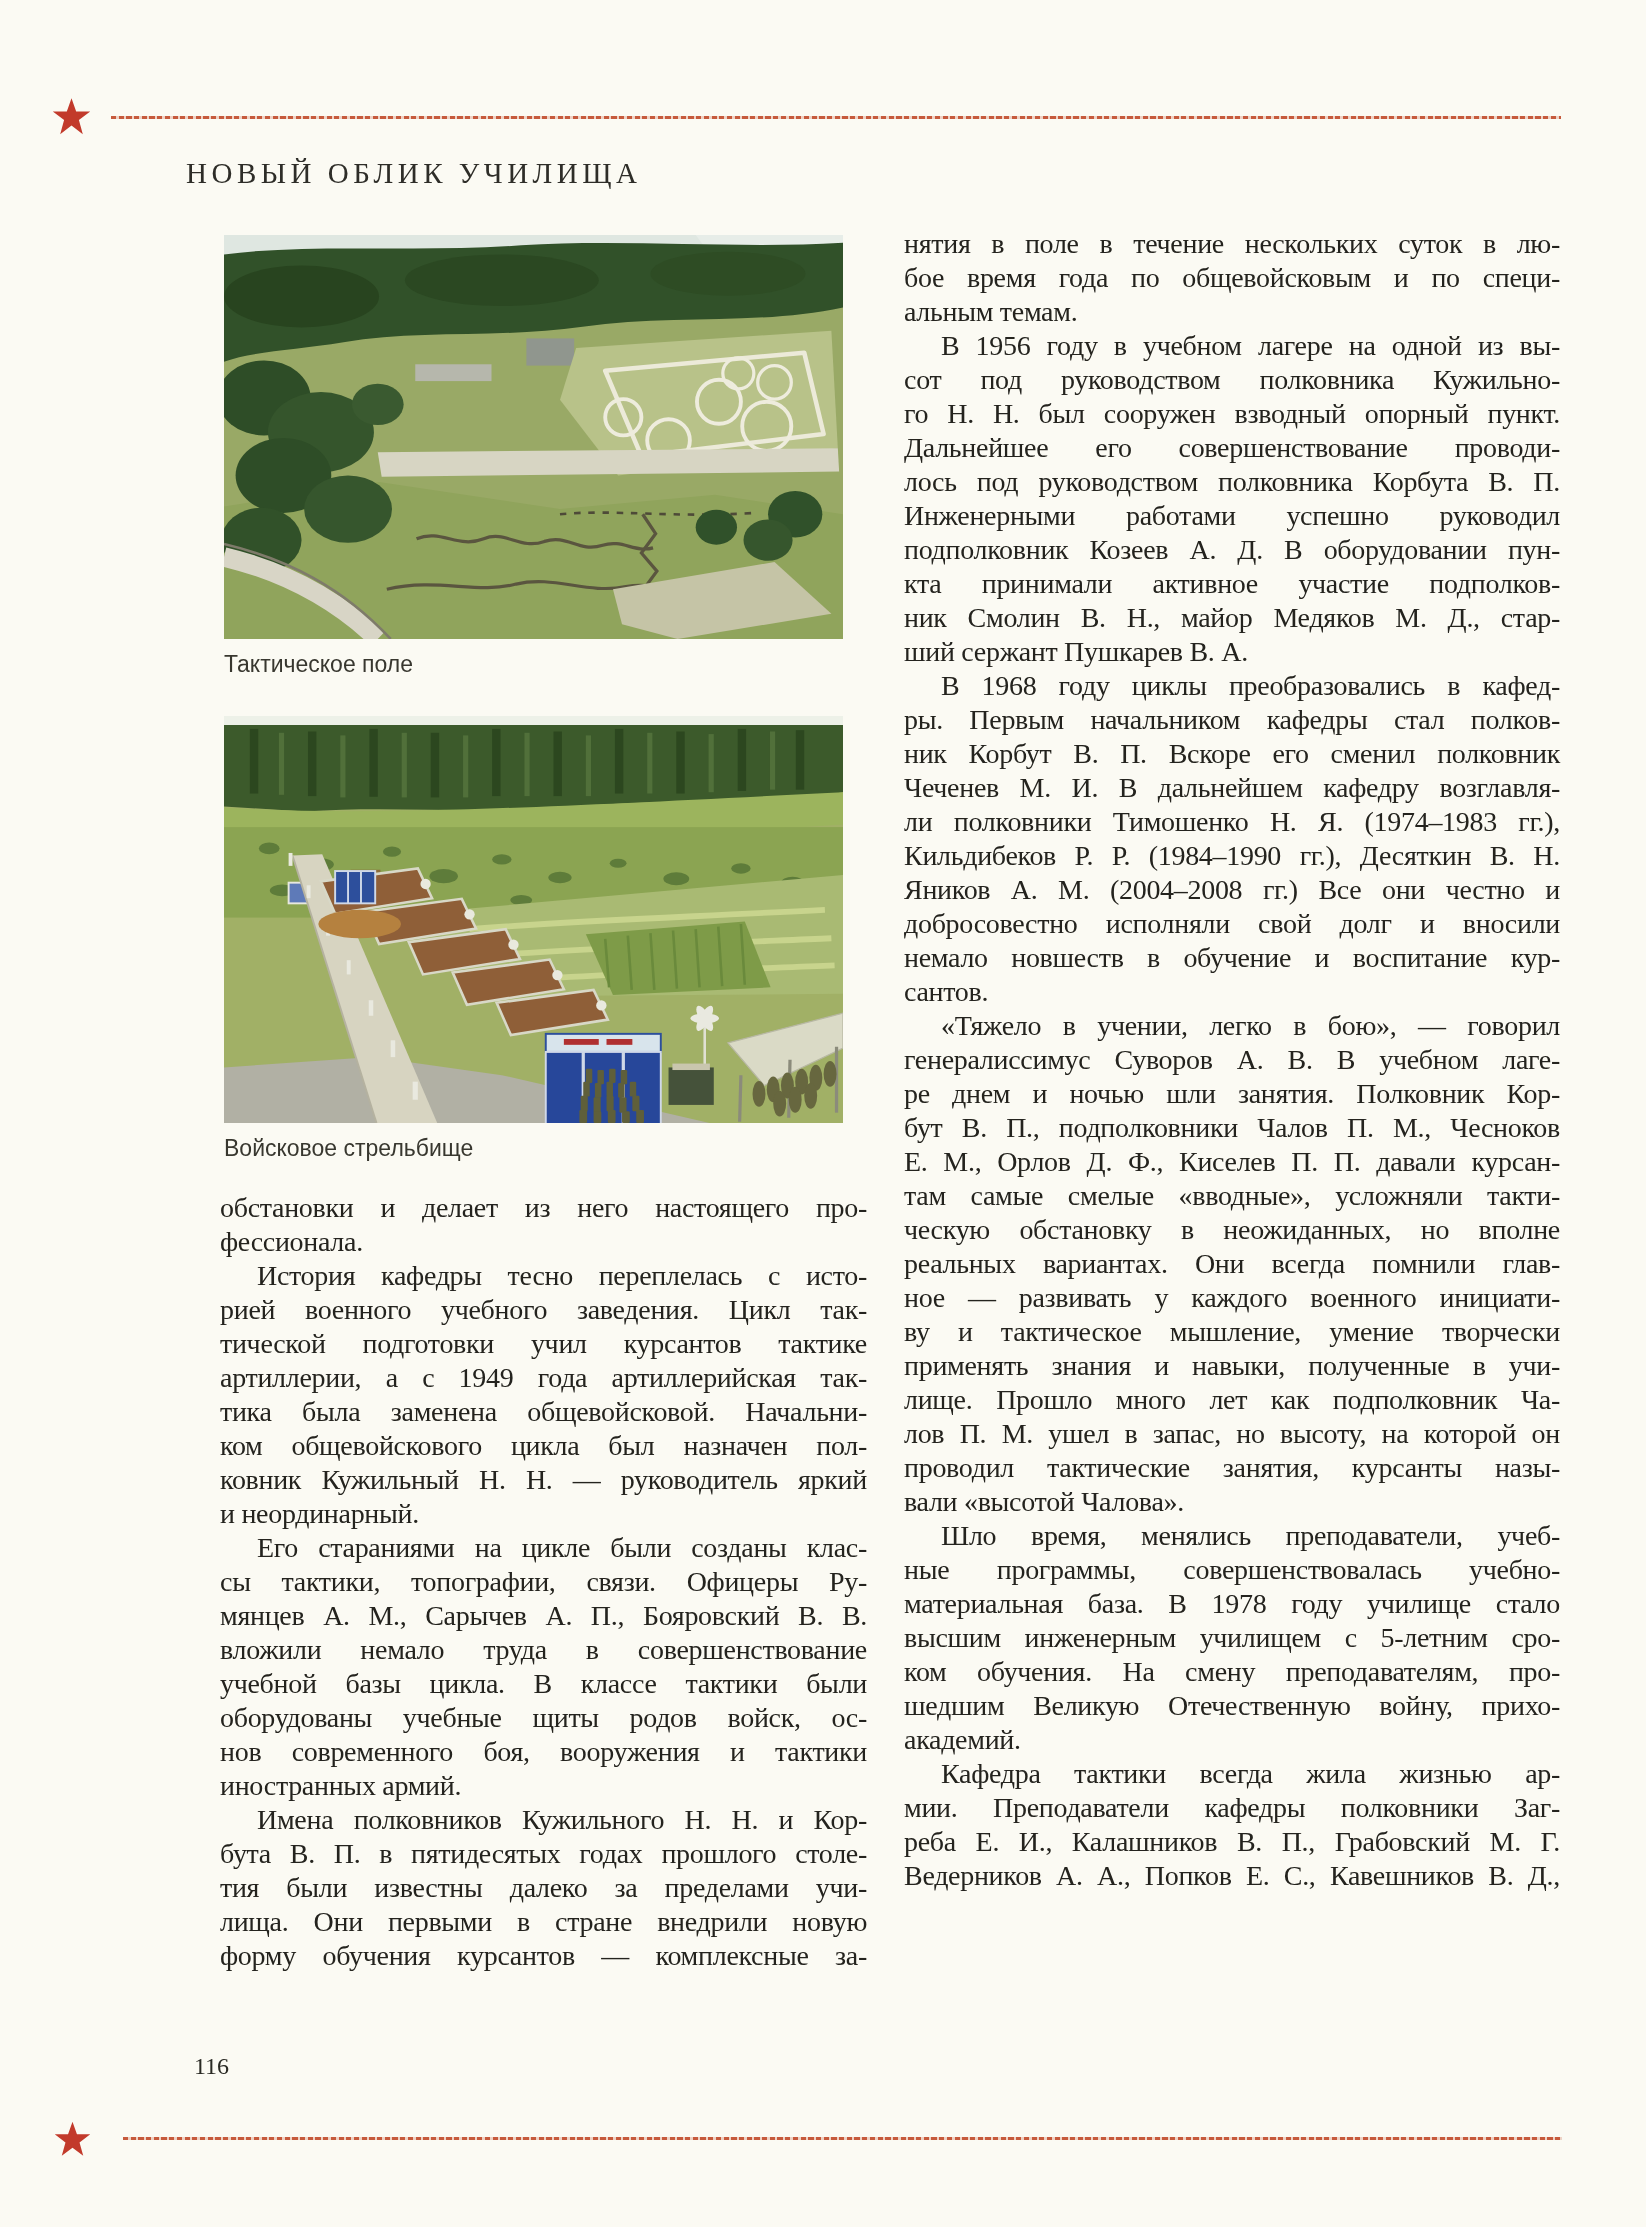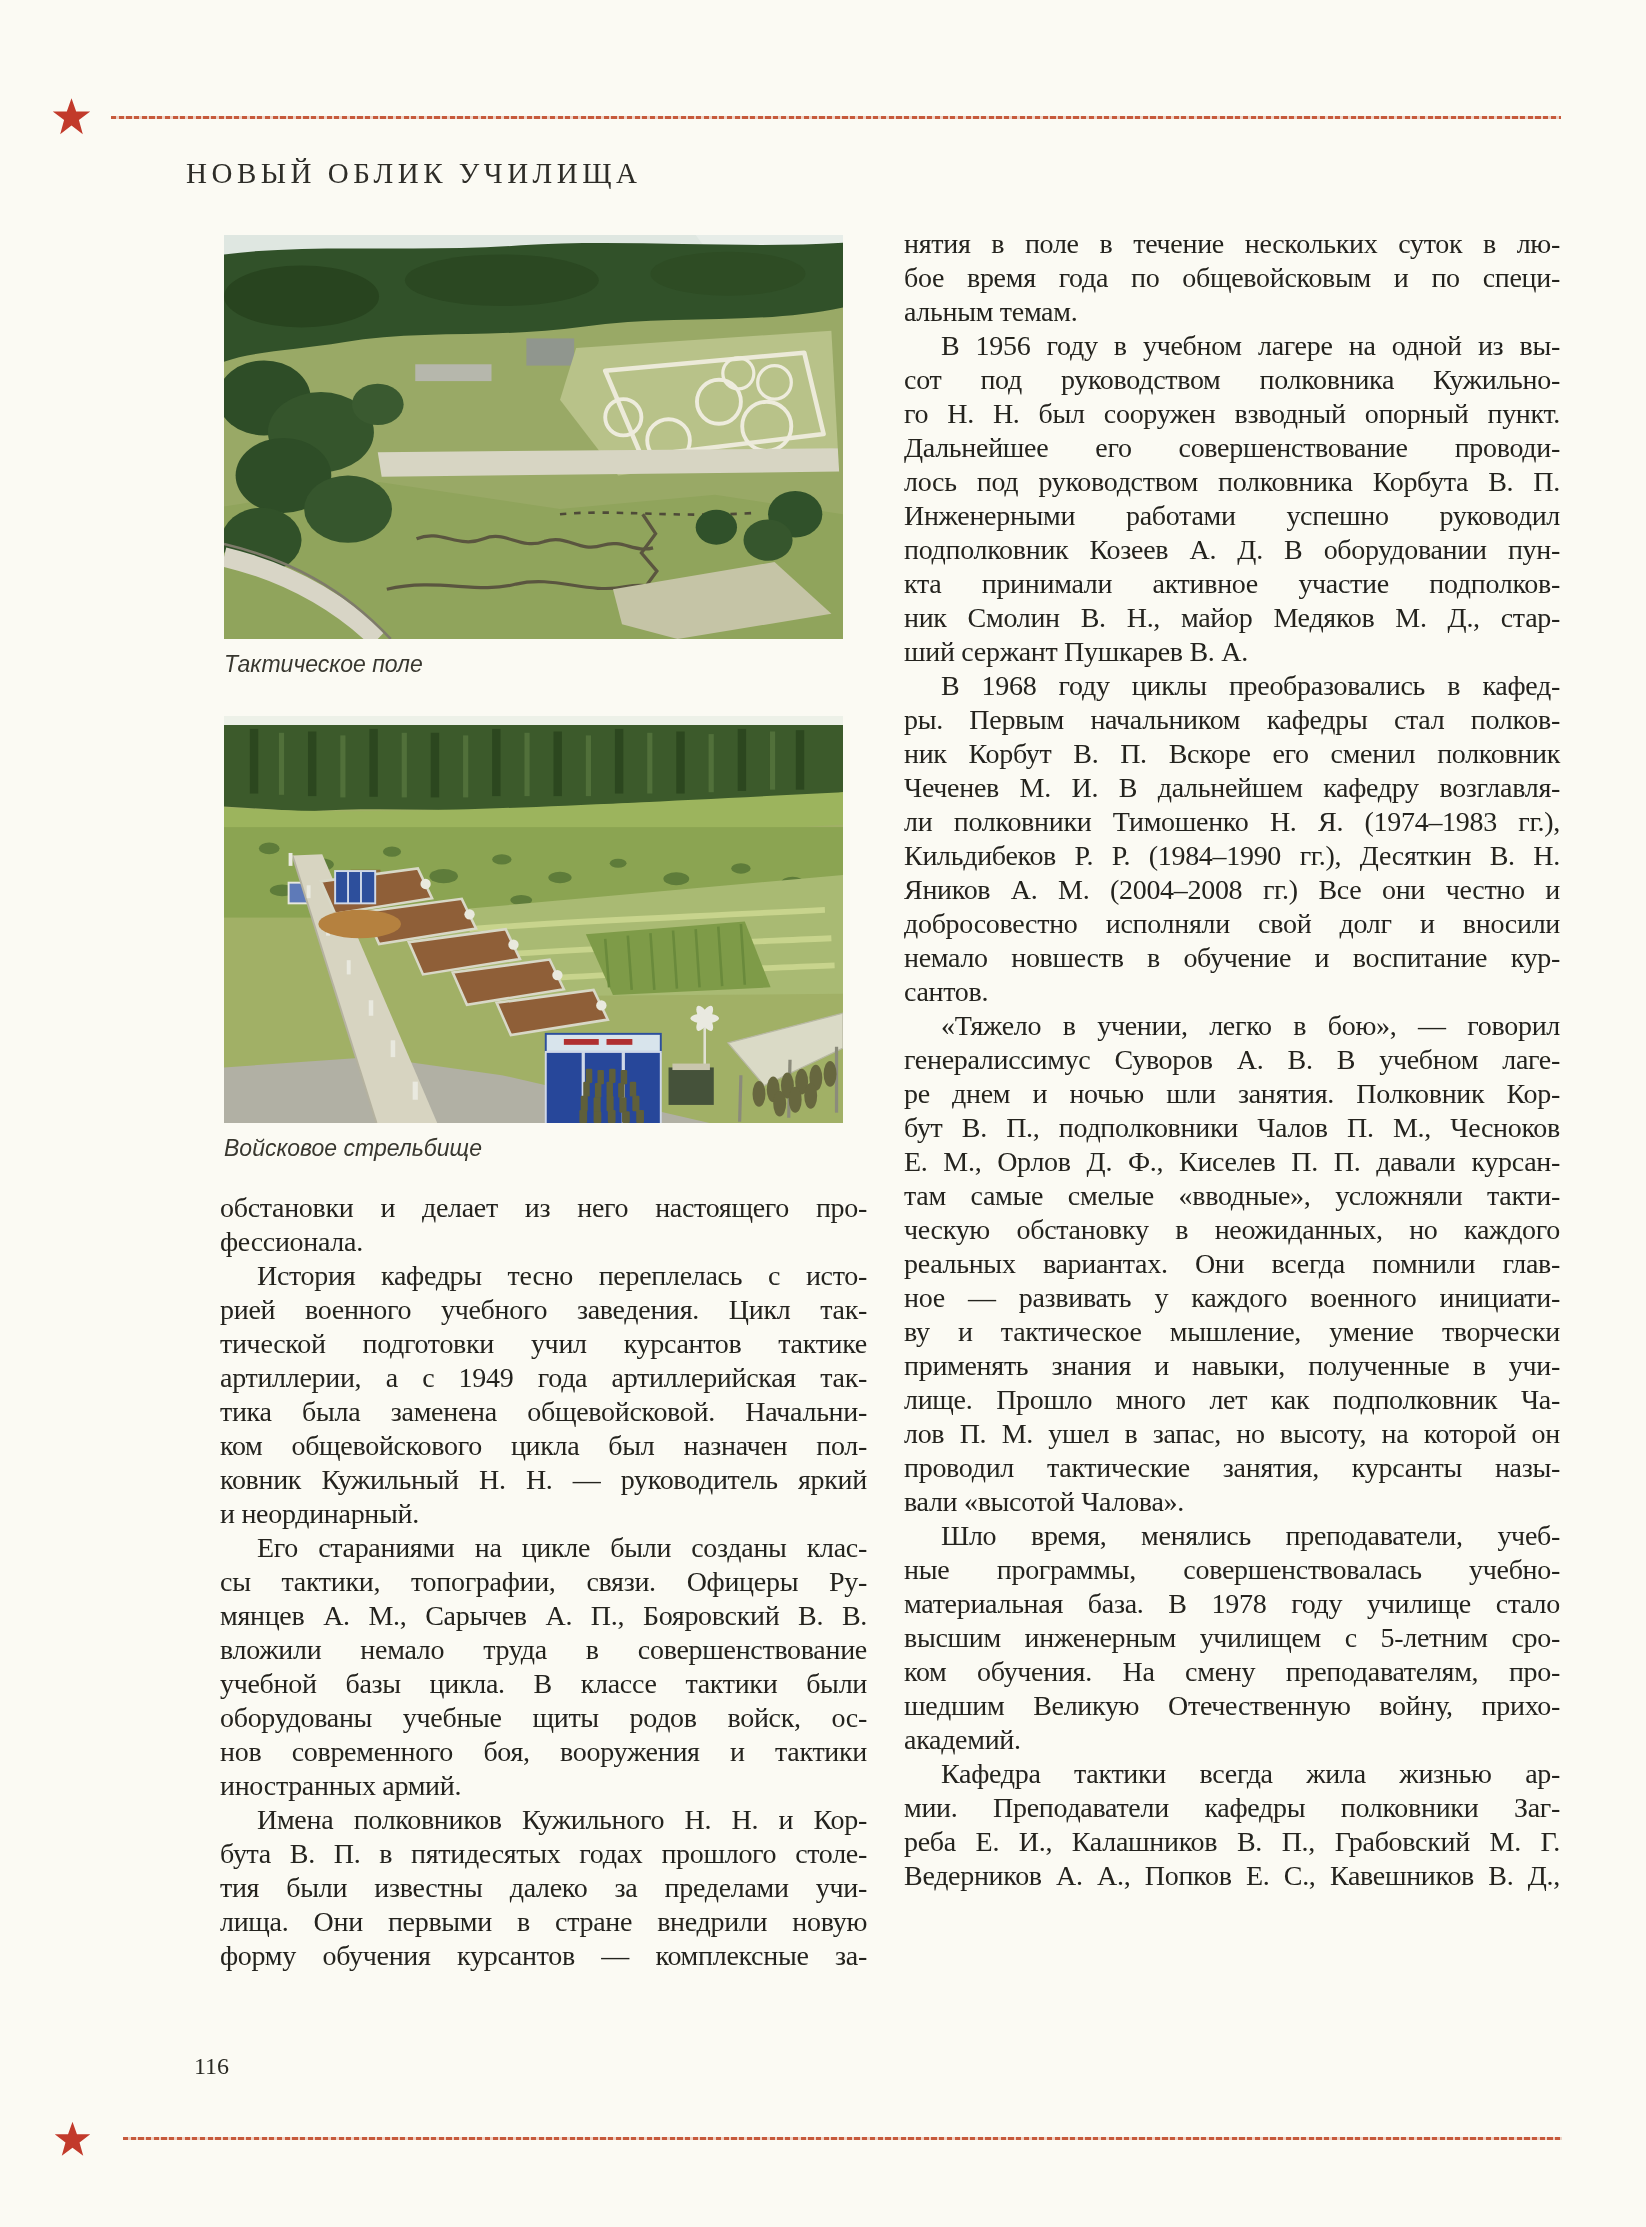--- a/index.html
+++ b/index.html
@@ -14,21 +14,21 @@
   .rule{
     height:3.2px;
     background:repeating-linear-gradient(90deg,#c65a3c 0 5.2px,rgba(198,90,60,.25) 5.2px 7.7px);
   }
   
   .page-header{
     font-size:29px;line-height:1;letter-spacing:4.5px;
     color:#2e2d28;font-weight:500;
   }
   
-  figure{margin:0;padding:4px;font-style:italic;}
+  figure{margin:0;padding:4px;}
   .photo-caption{
     font-family:"Liberation Sans","DejaVu Sans",sans-serif;
     font-size:23px;color:#38372f;margin-top:11.6px;
   }
   
   .col{
     font-size:28px;line-height:34px;letter-spacing:-0.3px;
     text-align:justify;
   }
   .line{text-align:justify;text-align-last:justify;}
@@ -308,21 +308,21 @@
         <div class="line">немало новшеств в обучение и воспитание кур-</div>
         <div class="line endline">сантов.</div>
       </div>
       <div>
         <div class="line indent">«Тяжело в учении, легко в бою», — говорил</div>
         <div class="line">генералиссимус Суворов А. В. В учебном лаге-</div>
         <div class="line">ре днем и ночью шли занятия. Полковник Кор-</div>
         <div class="line">бут В. П., подполковники Чалов П. М., Чесноков</div>
         <div class="line">Е. М., Орлов Д. Ф., Киселев П. П. давали курсан-</div>
         <div class="line">там самые смелые «вводные», усложняли такти-</div>
-        <div class="line">ческую обстановку в неожиданных, но каждого</div>
+        <div class="line">ческую обстановку в неожиданных, но вполне</div>
         <div class="line">реальных вариантах. Они всегда помнили глав-</div>
         <div class="line">ное — развивать у каждого военного инициати-</div>
         <div class="line">ву и тактическое мышление, умение творчески</div>
         <div class="line">применять знания и навыки, полученные в учи-</div>
         <div class="line">лище. Прошло много лет как подполковник Ча-</div>
         <div class="line">лов П. М. ушел в запас, но высоту, на которой он</div>
         <div class="line">проводил тактические занятия, курсанты назы-</div>
         <div class="line endline">вали «высотой Чалова».</div>
       </div>
       <div>

